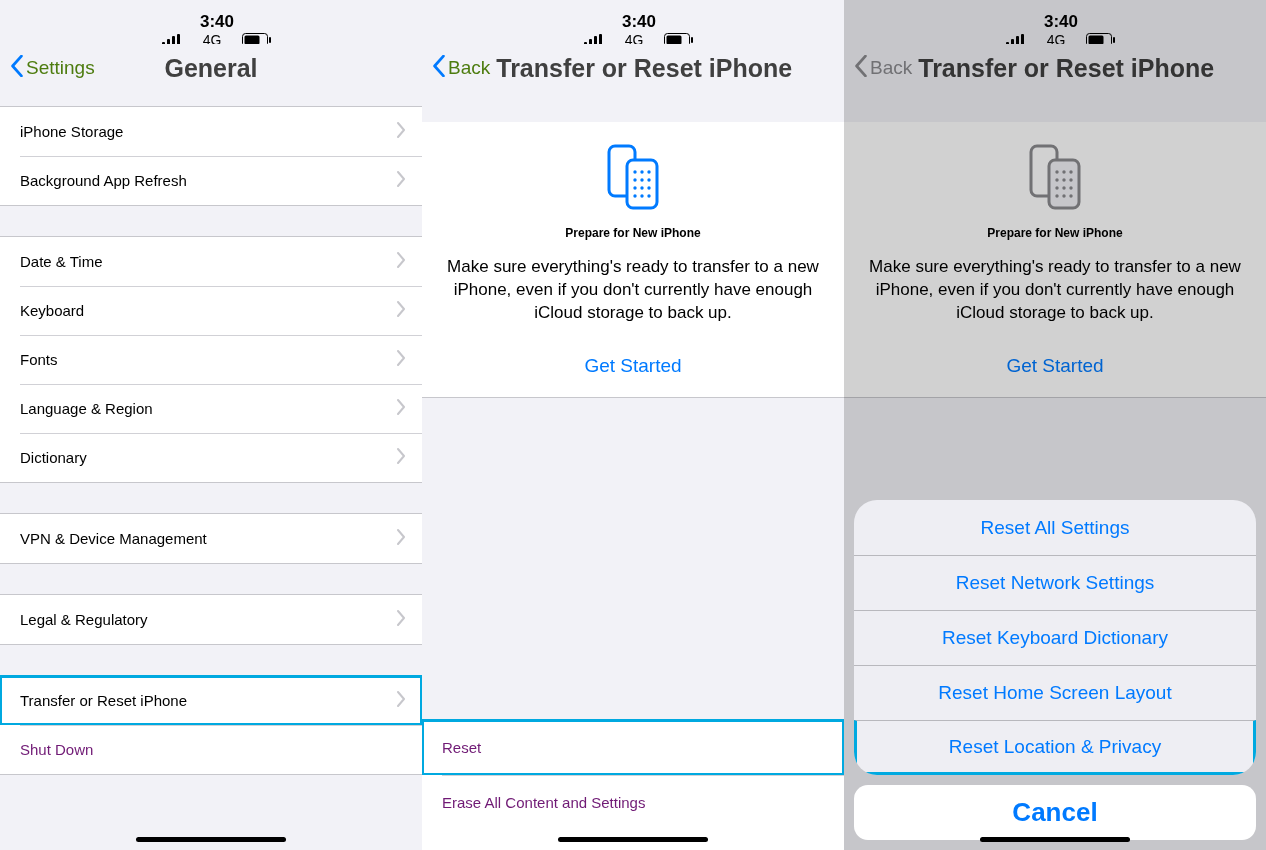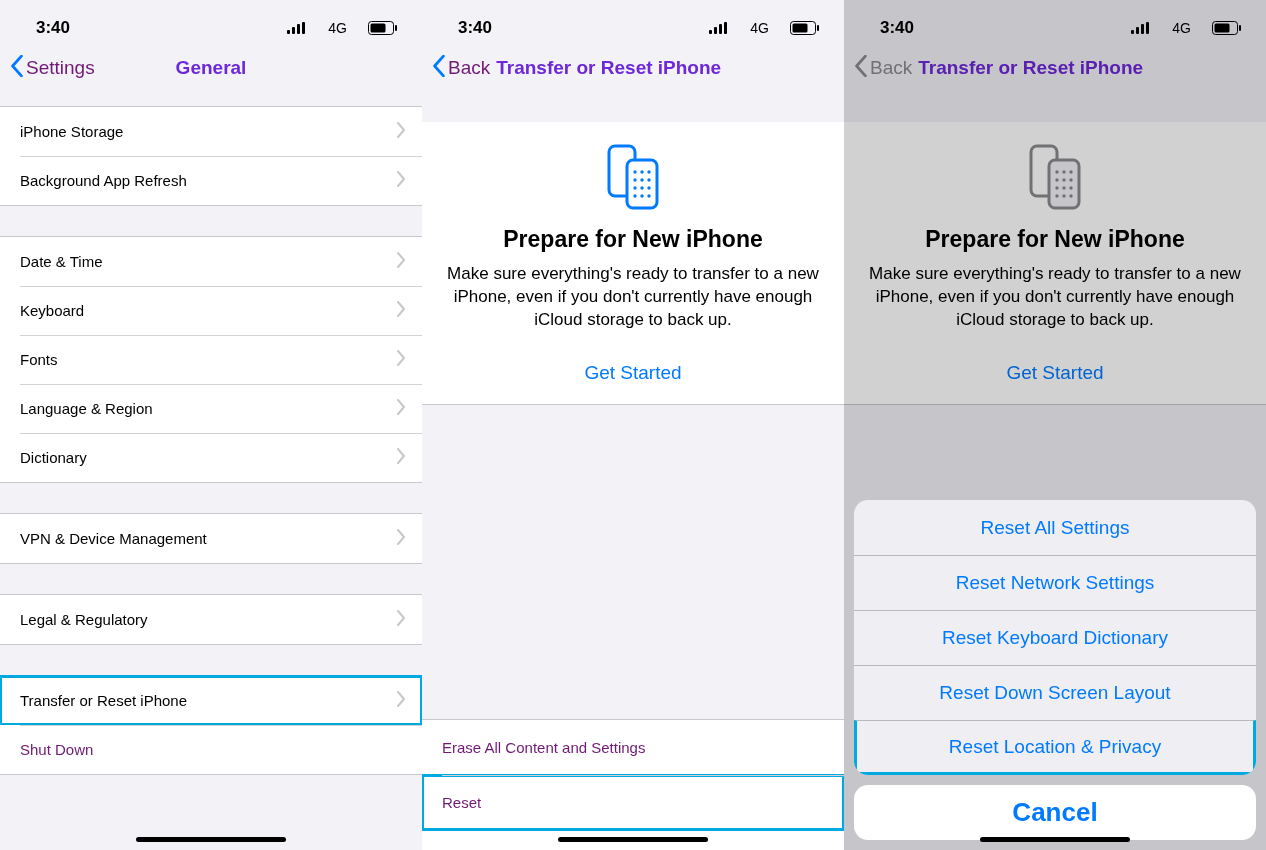--- a/index.html
+++ b/index.html
@@ -28,50 +28,51 @@
   
   .statusbar {
     display: flex;
     justify-content: space-between;
     align-items: center;
     padding: 12px 24px 0 36px;
     height: 44px;
     font-size: 17px;
     font-weight: 600;
     background: #f2f2f7;
+    flex-direction: column;
   }
   .statusbar-right {
     display: flex;
     align-items: center;
     gap: 19px;
   }
   .signal-icon svg, .battery-icon svg { display: block; }
   .net-label { font-size: 14px; font-weight: 500; margin: 0 2px; }
   
   .navbar {
     display: flex;
     align-items: center;
     height: 48px;
     padding: 0 10px;
     background: #f2f2f7;
     position: relative;
   }
   .nav-back {
     display: flex;
     align-items: center;
-    color: #701a75;
+    color: #4d7c0f;
     font-size: 19px;
     cursor: pointer;
   }
   .nav-back.grey { color: #8a8a8e; }
   .nav-back .chev { margin-right: 2px; }
   .nav-title {
-    font-size: 19px;
+    font-size: 25px;
     font-weight: 600;
-    color: #6d28d9;
+    color: #404040;
   }
   .nav-title.center {
     position: absolute;
     left: 50%;
     transform: translateX(-50%);
   }
   .nav-title.left { margin-left: 6px; }
   
   .section {
     background: #fff;
@@ -109,23 +110,23 @@
   }
   
   .prepare-card {
     background: #fff;
     text-align: center;
     padding: 20px 24px 20px;
     border-bottom: 0.5px solid #c7c7cc;
   }
   .prepare-card .phones-icon { display: flex; justify-content: center; margin-bottom: 14px; }
   .prepare-card h2 {
-    font-size: 23px;
+    font-size: 12px;
     font-weight: 600;
-    margin-bottom: 10px;
+    margin-bottom: 16px;
   }
   .prepare-card p {
     font-size: 17px;
     color: #000;
     line-height: 1.35;
   }
   .get-started {
     margin-top: 30px;
     color: #007aff;
     font-size: 19px;
@@ -152,21 +153,21 @@
   }
   
   .action-sheet {
     position: absolute;
     bottom: 10px;
     left: 10px; right: 10px;
     z-index: 10;
   }
   .as-group {
     background: rgba(240,240,245,0.94);
-    border-radius: 14px;
+    border-radius: 23px;
     overflow: hidden;
     margin-bottom: 10px;
   }
   .as-item {
     height: 55px;
     display: flex;
     align-items: center;
     justify-content: center;
     font-size: 19px;
     color: #007aff;
@@ -368,25 +369,25 @@
             <circle cx="46" cy="54" r="1.7"></circle>
         </g>
       </svg>
     </div>
     <h2>Prepare for New iPhone</h2>
     <p>Make sure everything's ready to transfer to a new iPhone, even if you don't currently have enough iCloud storage to back up.</p>
     <div class="get-started">Get Started</div>
   </div>
 
   <div class="bottom-list">
+    <div class="row link highlight-wrap" style="height:55px;">
+        <span>Reset</span>
+      </div>
     <div class="row link" style="height:55px;">
         <span>Erase All Content and Settings</span>
-      </div>
-    <div class="row link highlight-wrap" style="height:55px;">
-        <span>Reset</span>
       </div>
     <div style="height:20px;background:#fff"></div>
   </div>
   <div class="home-indicator"></div>
 </div>
 
 <div class="screen dimmed">
   <div class="statusbar">
     <span>3:40</span>
     <span class="statusbar-right">
@@ -452,21 +453,21 @@
       <div class="as-item">
           <span>Reset All Settings</span>
         </div>
       <div class="as-item">
           <span>Reset Network Settings</span>
         </div>
       <div class="as-item">
           <span>Reset Keyboard Dictionary</span>
         </div>
       <div class="as-item">
-          <span>Reset Down Screen Layout</span>
+          <span>Reset Home Screen Layout</span>
         </div>
       <div class="as-item as-highlight">
           <span>Reset Location &amp; Privacy</span>
         </div>
     </div>
     <div class="as-cancel">
         <span>Cancel</span>
       </div>
   </div>
 

